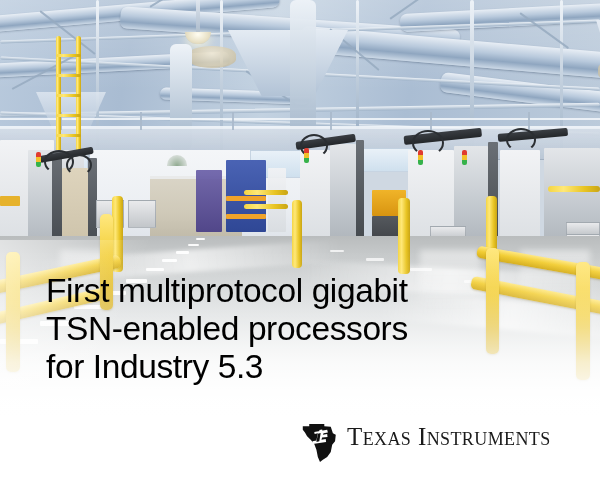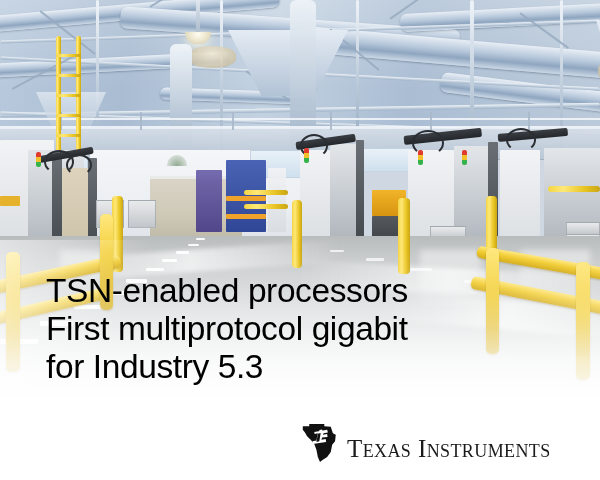--- a/index.html
+++ b/index.html
@@ -244,21 +244,21 @@
   }
   .headline .ln { display: block; white-space: nowrap; }
 
   
   .logo {
     position: absolute;
     left: 302px;
     top: 424px;
     z-index: 50;
     display: flex;
-    align-items: flex-end;
+    align-items: flex-start;
     gap: 9px;
   }
   .logo-mark { width: 36px; height: 38px; display:block; }
   .logo-word {
     font-family: "Liberation Serif", "DejaVu Serif", serif;
     font-size: 25px;
     line-height: 26px;
     color: #1a1a1a;
     font-variant: small-caps;
     letter-spacing: .4px;
@@ -448,22 +448,22 @@
       <div class="railing-h" style="left:476px; top:258px; width:144px; height:12px; transform:rotate(10deg);"></div>
       <div class="railing-h" style="left:486px; top:248px; width:13px;  height:106px;"></div>
       <div class="railing-h" style="left:576px; top:262px; width:14px;  height:118px;"></div>
     </div>
 
     <div class="fade-bottom"></div>
     <div class="fade-left"></div>
   </div>
 
   <div class="headline">
+    <span class="ln">First multiprotocol gigabit</span>
     <span class="ln">TSN-enabled processors</span>
-    <span class="ln">First multiprotocol gigabit</span>
     <span class="ln">for Industry 5.3</span>
   </div>
 
   <div class="logo">
     <svg class="logo-mark" viewBox="0 0 100 106" aria-hidden="true">
       <path fill="#111111" d="M2 16 L2 6 L20 6 L20 0 L62 0 L62 6 L80 8 L86 26 L94 30 L92 48
         L84 58 L80 78 L70 92 L58 100 L50 106 L44 92 L40 72 L34 56 L24 44 L14 34 L8 24 Z"></path>
       <path fill="#ffffff" d="M34 22 L70 16 L72 24 L60 26 L58 30 L70 28 L71 36 L56 38 L54 44 L66 42 L67 50 L30 56 L29 48 L40 46 L44 26 L35 28 Z"></path>
       <path fill="#111111" d="M44 27 L52 25 L48 48 L40 50 Z"></path>
       <path fill="#ffffff" d="M48 17 L56 15 L57 21 L49 23 Z"></path>

